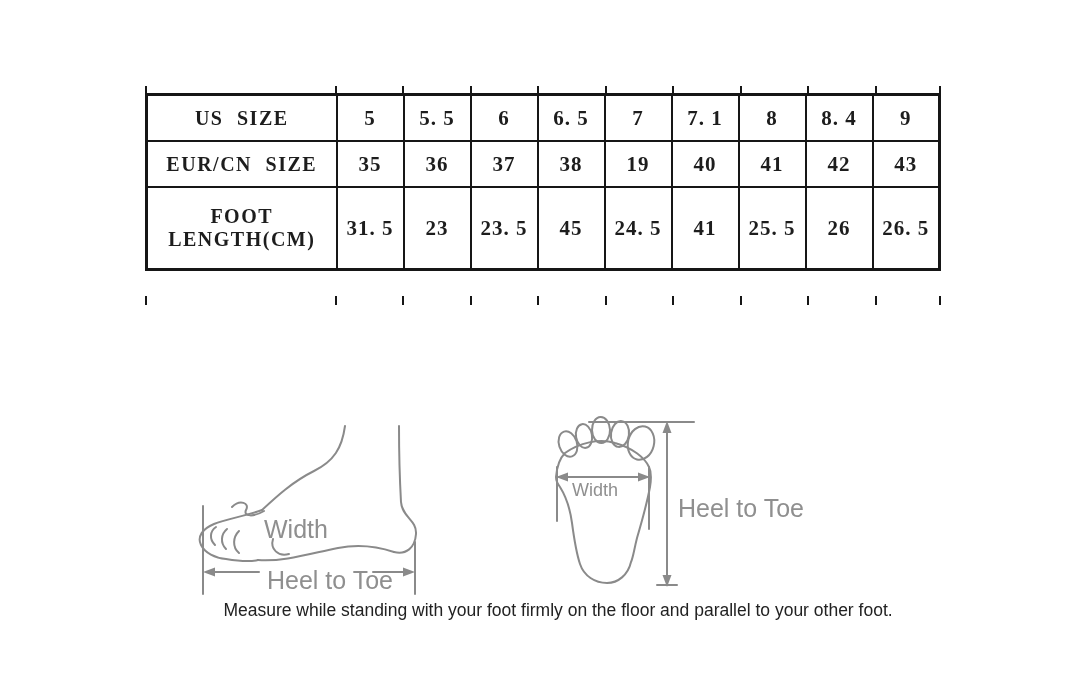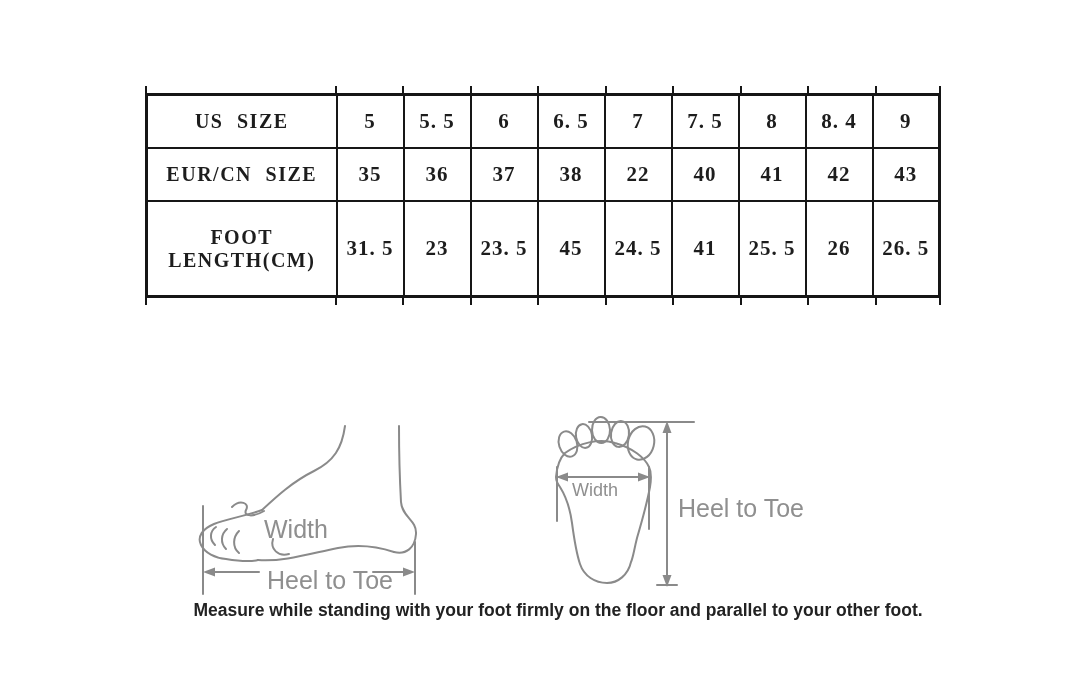--- a/index.html
+++ b/index.html
@@ -11,21 +11,21 @@
     --background:#ffffff;
   }
   html,body{margin:0;padding:0;}
   body{background:#e9e9e9;font-family:"Liberation Sans",sans-serif;}
   .page{
     position:relative;width:1080px;height:683px;margin:0 auto;
     background:var(--background);overflow:hidden;
   }
 
   
-  .table-wrap{position:absolute;left:145px;top:93px;width:796px;height:205px;}
+  .table-wrap{position:absolute;left:145px;top:93px;width:796px;height:178px;}
   table.size-chart{
     width:100%;height:100%;border-collapse:collapse;table-layout:fixed;
     font-family:"Liberation Serif","DejaVu Serif",serif;
     color:var(--table-text);
   }
   table.size-chart{border:3px solid var(--table-border);}
   table.size-chart th,
   table.size-chart td{
     border:2px solid var(--table-border);
     text-align:center;vertical-align:middle;
@@ -68,21 +68,21 @@
   }
   #side-width-label{left:264px;top:516px;}
   #side-htt-label{left:267px;top:567px;}
   #top-width-label{left:572px;top:481px;font-size:18px;}
   #top-htt-label{left:678px;top:495px;}
 
   
   .caption{
     position:absolute;left:186px;top:600px;width:744px;
     text-align:center;color:var(--caption-text);
-    font-family:"Liberation Sans",sans-serif;font-size:17.5px;font-weight:bold;
+    font-family:"Liberation Sans",sans-serif;font-size:17.5px;
   }
 </style>
 </head>
 <body>
 
 <div class="page">
 
   <div class="table-wrap">
     <div class="overshoot top"></div>
     <div class="overshoot bottom"></div>
@@ -100,32 +100,32 @@
           <col>
       </colgroup>
       <tbody>
         <tr>
           <th>US SIZE</th>
           <td>5</td>
           <td>5. 5</td>
           <td>6</td>
           <td>6. 5</td>
           <td>7</td>
-          <td>7. 5</td>
+          <td>7. 1</td>
           <td>8</td>
           <td>8. 4</td>
           <td>9</td>
         </tr>
         <tr>
           <th>EUR/CN SIZE</th>
           <td>35</td>
           <td>36</td>
           <td>37</td>
           <td>38</td>
-          <td>22</td>
+          <td>19</td>
           <td>40</td>
           <td>41</td>
           <td>42</td>
           <td>43</td>
         </tr>
         <tr>
           <th>FOOT LENGTH(CM)</th>
           <td>31. 5</td>
           <td>23</td>
           <td>23. 5</td>

